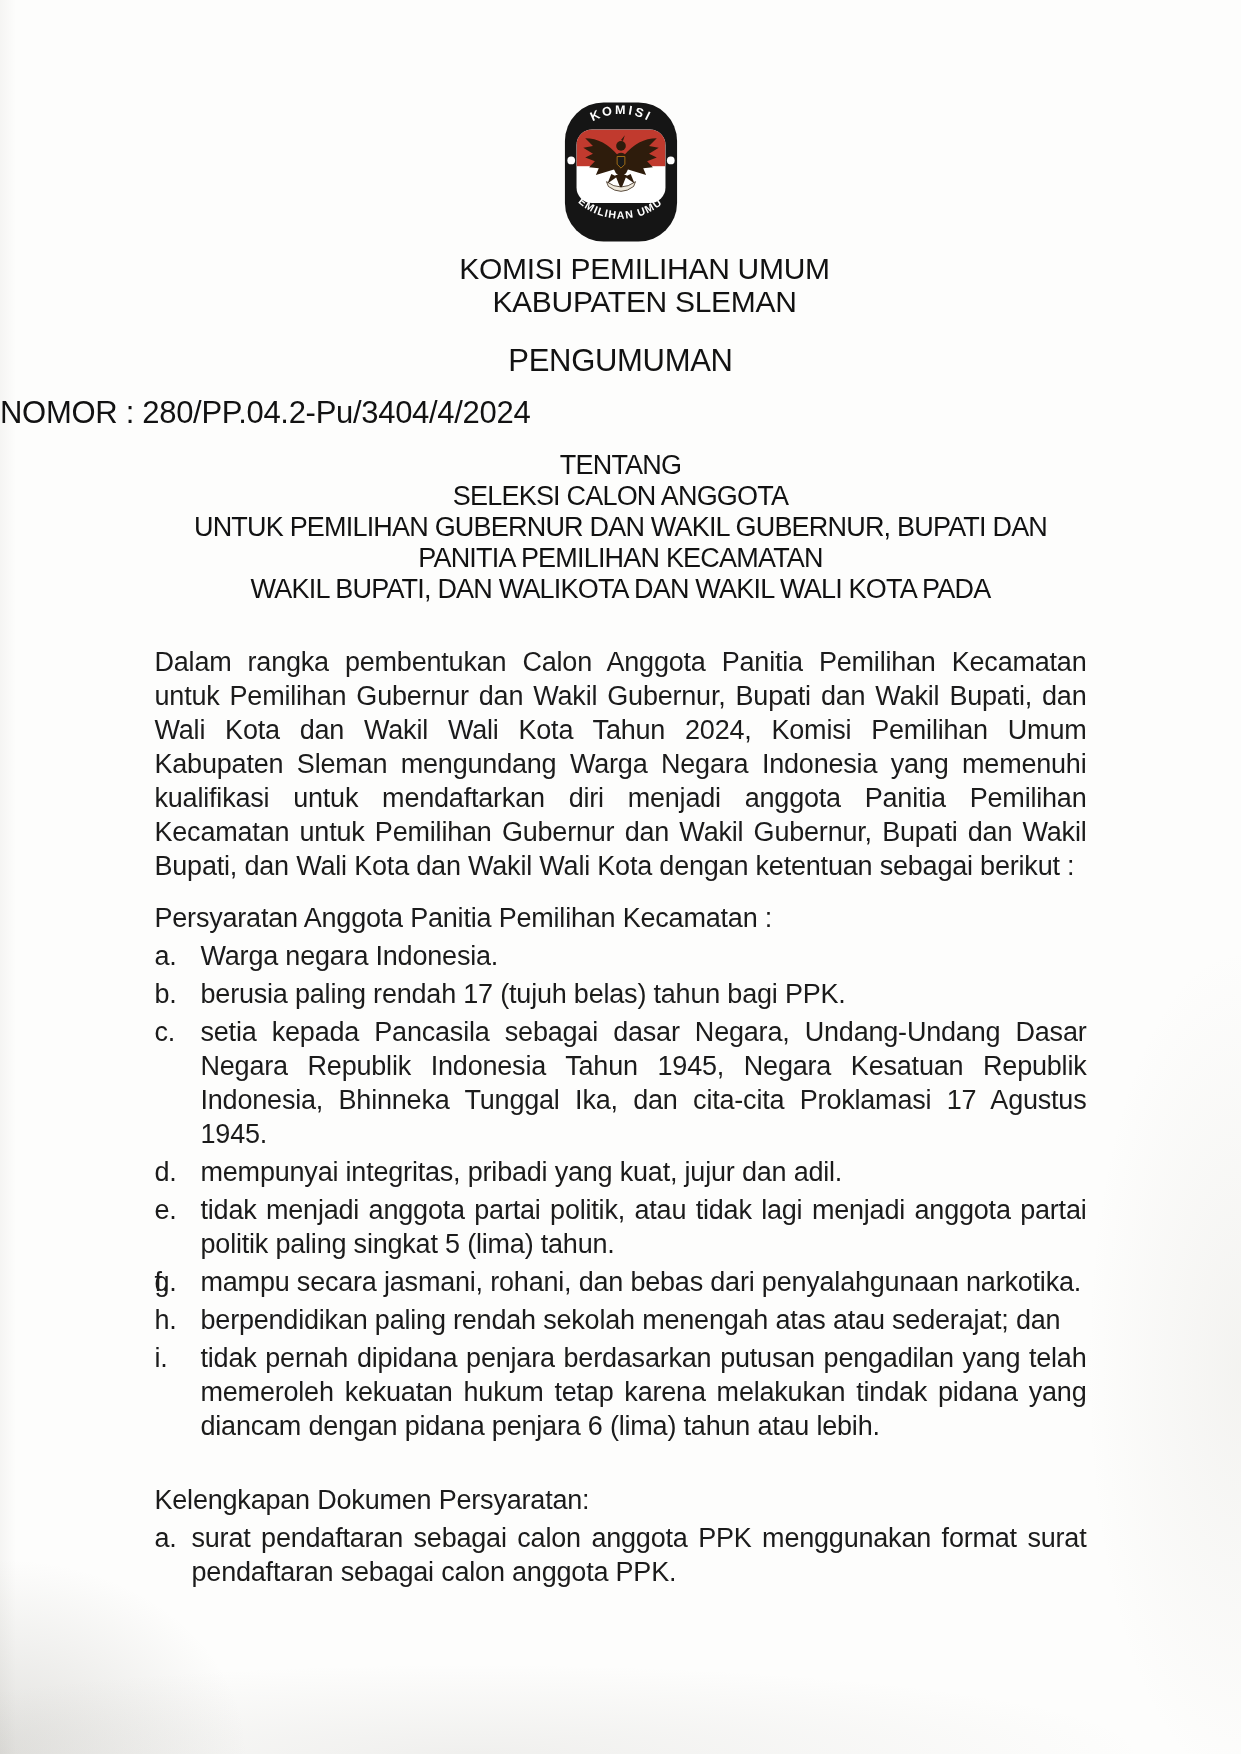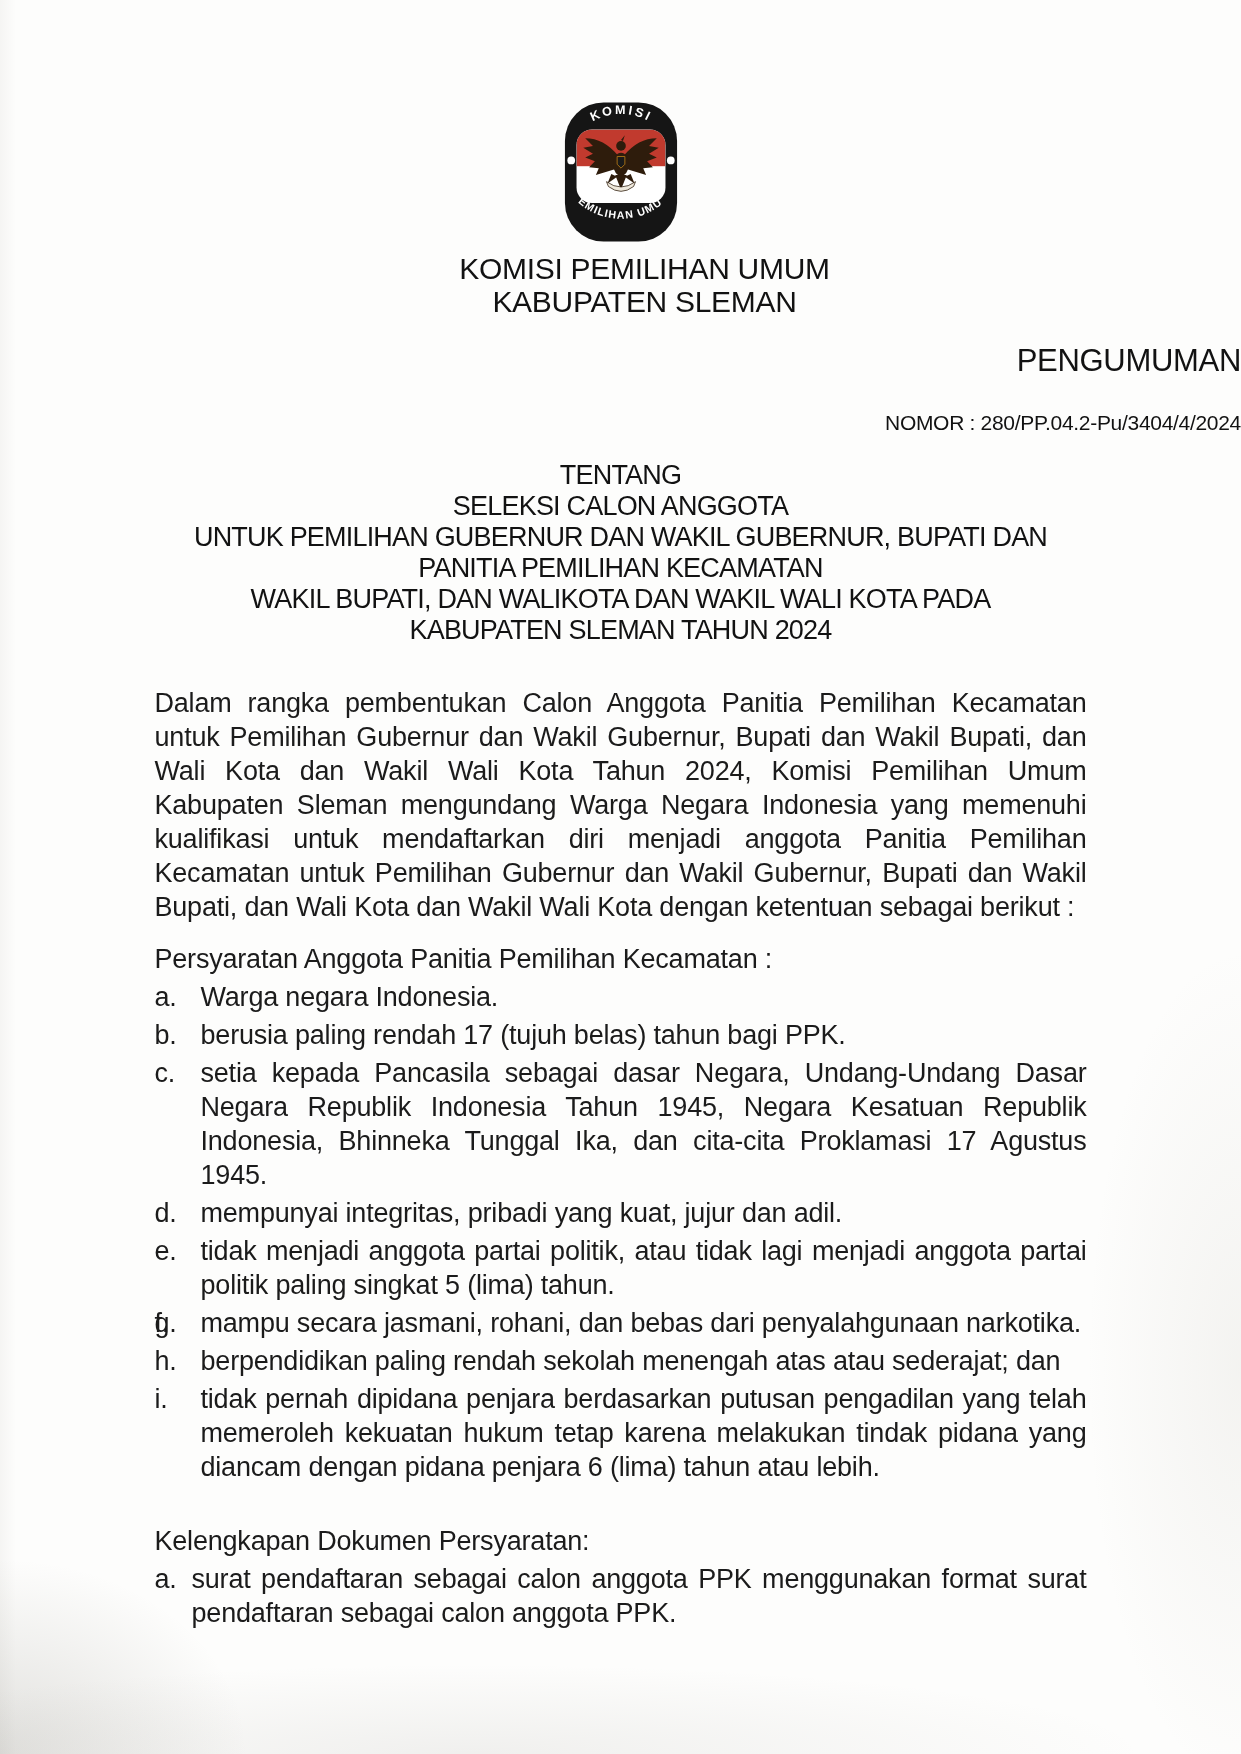--- a/index.html
+++ b/index.html
@@ -26,25 +26,25 @@
   .logo-wrap { width: 116px; height: 144px; margin: 0 auto 8px auto; }
   .logo-wrap svg { display: block; width: 116px; height: 144px; }
   .logo-arc-text { font-family: "Liberation Sans", sans-serif; font-weight: 700; fill: #ffffff; }
   .org-block { margin-bottom: 26px; }
   .org-line {
     font-size: 30px; line-height: 33px; letter-spacing: -0.3px;
     color: #121212; text-align: center; white-space: nowrap; padding-left: 48px;
   }
   .doc-type {
     font-size: 31px; line-height: 33px; letter-spacing: -0.3px;
-    color: #121212; text-align: right; margin-bottom: 29px;
+    color: #121212; text-align: center; margin-bottom: 19px;
   }
   .nomor {
-    font-size: 21px; line-height: 33px; letter-spacing: -0.3px;
-    color: #121212; text-align: right; margin-bottom: 21px;
+    font-size: 31px; line-height: 33px; letter-spacing: -0.3px;
+    color: #121212; text-align: left; margin-bottom: 21px;
   }
   .title-block { margin-bottom: 40px; }
   .title-line {
     font-size: 27px; line-height: 31px; letter-spacing: -0.8px;
     color: #121212; text-align: center; white-space: nowrap;
   }
 
   .content {
     width: 932px;
     margin: 0 auto;
@@ -127,21 +127,20 @@
   <div class="doc-type">PENGUMUMAN</div>
 
   <div class="nomor">NOMOR : 280/PP.04.2-Pu/3404/4/2024</div>
 
   <div class="title-block">
     <div class="title-line">TENTANG</div>
     <div class="title-line">SELEKSI CALON ANGGOTA</div>
     <div class="title-line">UNTUK PEMILIHAN GUBERNUR DAN WAKIL GUBERNUR, BUPATI DAN</div>
     <div class="title-line">PANITIA PEMILIHAN KECAMATAN</div>
     <div class="title-line">WAKIL BUPATI, DAN WALIKOTA DAN WAKIL WALI KOTA PADA</div>
-    <div class="title-line">KABUPATEN SLEMAN TAHUN 2024</div>
   </div>
 
   <div class="content">
 
     <p class="opening">Dalam rangka pembentukan Calon Anggota Panitia Pemilihan Kecamatan untuk Pemilihan Gubernur dan Wakil Gubernur, Bupati dan Wakil Bupati, dan Wali Kota dan Wakil Wali Kota Tahun 2024, Komisi Pemilihan Umum Kabupaten Sleman mengundang Warga Negara Indonesia yang memenuhi kualifikasi untuk mendaftarkan diri menjadi anggota Panitia Pemilihan Kecamatan untuk Pemilihan Gubernur dan Wakil Gubernur, Bupati dan Wakil Bupati, dan Wali Kota dan Wakil Wali Kota dengan ketentuan sebagai berikut :</p>
 
     <div class="section-heading">Persyaratan Anggota Panitia Pemilihan Kecamatan :</div>
     <ul class="doc-list">
       <li>
         <span class="lbl">a.</span>

